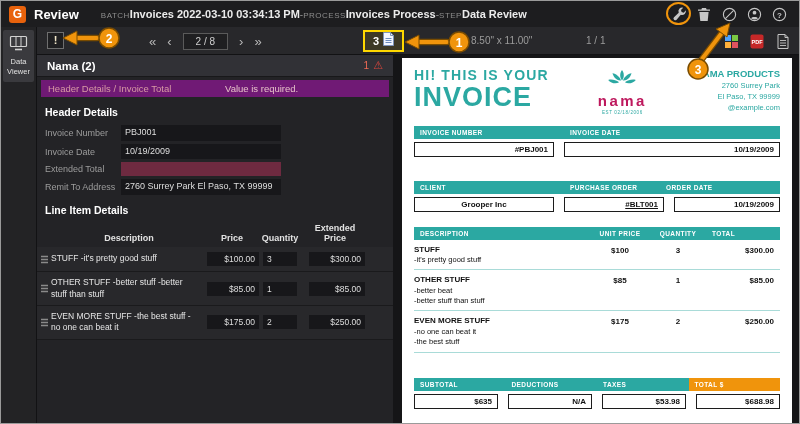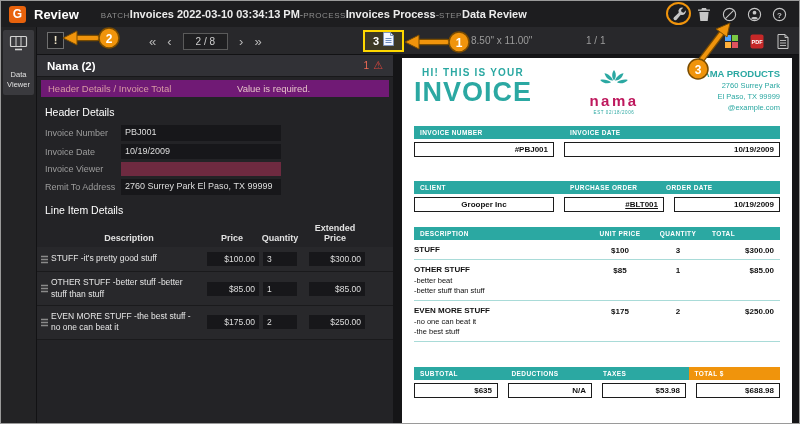--- a/index.html
+++ b/index.html
@@ -40,35 +40,35 @@
   .hb-count { color:#fff; font-size:11px; font-weight:bold; }
   .page-size { position:absolute; left:434px; top:8px; color:#9b9b9b; font-size:10px; }
   .page-pos { position:absolute; left:549px; top:8px; color:#9b9b9b; font-size:10px; cursor:pointer; }
   .tb-right { position:absolute; right:8px; top:0; height:28px; display:flex; align-items:center; gap:10px; }
 
   
   .rail { position:absolute; left:0; top:26px; width:36px; bottom:0; background:#232325;
           border-right:1px solid #121214; z-index:3; }
   .rail-tab { margin:3px 2px; padding:5px 0 5px; background:#3a3a3e; border-radius:2px;
               text-align:center; cursor:pointer; }
-  .rail-label { margin-top:15px; font-size:7.5px; color:#e2e2e2; line-height:1.3; }
+  .rail-label { margin-top:2px; font-size:7.5px; color:#e2e2e2; line-height:1.3; }
 
   
   .data-panel { position:absolute; left:36px; top:54px; width:356px; bottom:0; background:#232326; overflow:hidden; }
   .panel-header { height:22px; background:#313136; display:flex; align-items:center; padding:0 10px;
                   border-bottom:1px solid #18181a; }
   .panel-title { font-size:11.5px; font-weight:bold; color:#fff; }
   .panel-err { margin-left:auto; display:flex; align-items:center; gap:4px; }
   .err-count { font-size:10px; color:#ef6a55; }
   .err-tri { font-size:11px; color:#d9453d; line-height:1; }
   .error-banner { position:relative; margin:3px 4px 0; height:17px; background:#701a75;
                   display:flex; align-items:center; padding:0 7px; }
   .eb-path { font-size:9.5px; color:#d79aa4; }
-  .eb-msg { position:absolute; left:196px; font-size:9.5px; color:#e5c1c8; }
-  .section-title { font-size:10.5px; font-weight:normal; color:#fff; margin:9px 0 7px 8px; }
+  .eb-msg { position:absolute; left:184px; font-size:9.5px; color:#e5c1c8; }
+  .section-title { font-size:10.5px; font-weight:bold; color:#fff; margin:9px 0 7px 8px; }
   .fields { padding-left:8px; }
   .field-row { display:flex; align-items:center; margin-bottom:3px; }
   .field-label { width:76px; flex:none; font-size:9px; color:#9c9c9c; }
   .field-value { width:160px; min-height:14px; background:#17171a; color:#dedede; font-size:9px;
                  padding:2px 4px; line-height:1.3; cursor:text; }
   .field-value.error { background:#6e2a40; }
   .line-table { margin-top:6px; }
   .lt-header { display:flex; align-items:flex-end; font-size:9px; font-weight:bold; color:#e2e2e2;
                text-align:center; margin:0 0 4px 0; }
   .h-desc { width:156px; margin-left:14px; }
@@ -81,21 +81,21 @@
   .row-desc { width:156px; font-size:8.5px; color:#e6e6e6; line-height:1.35; padding-right:8px; }
   .cellbox { background:#17171a; color:#dedede; font-size:8.5px; padding:2px 4px; min-height:13px; cursor:text; }
   .row-price { width:52px; text-align:right; }
   .row-qty { width:34px; margin-left:4px; text-align:left; }
   .row-ext { width:56px; margin-left:12px; text-align:right; }
 
   
   .doc-viewer { position:absolute; left:392px; top:54px; right:0; bottom:0; background:#151517; overflow:hidden; }
   .doc { position:absolute; left:9px; top:3px; width:390px; height:500px; background:#ffffff; color:#111; }
   .inv-head { display:flex; align-items:flex-start; padding:9px 12px 2px; }
-  .inv-greet { font-size:10px; font-weight:bold; color:#2ba8a2; letter-spacing:1.2px;text-align:center; }
+  .inv-greet { font-size:14px; font-weight:bold; color:#2ba8a2; letter-spacing:1.2px;text-align:center; }
   .inv-title { font-size:27px; font-weight:bold; color:#2ba8a2; letter-spacing:1px; line-height:1.05; }
   .inv-logo { flex:1; text-align:center; padding-top:1px; }
   .logo-name { font-size:15px; font-weight:bold; color:#be185d; letter-spacing:2.5px; line-height:1.1; }
   .logo-est { font-size:4.5px; color:#2ba8a2; letter-spacing:.6px; }
   .inv-co { text-align:right; color:#2ba8a2; font-size:7.5px; line-height:1.45; }
   .inv-co-name { font-size:9.5px; font-weight:bold; }
   .inv-bar { display:flex; background:#2ba8a2; margin:0 12px; }
   .bar-cell { padding:3px 6px; font-size:6.5px; font-weight:bold; color:#fff; letter-spacing:.4px; }
   .bc-a { width:150px; } .bc-b { width:96px; } .bc-f { flex:1; }
   .bc-unit { width:60px; text-align:center; } .bc-qty { width:56px; text-align:center; } .bc-total { width:74px; }
@@ -261,21 +261,21 @@
     <div class="fields">
       <div class="field-row">
         <span class="field-label">Invoice Number</span>
         <span class="field-value">PBJ001</span>
       </div>
       <div class="field-row">
         <span class="field-label">Invoice Date</span>
         <span class="field-value">10/19/2009</span>
       </div>
       <div class="field-row">
-        <span class="field-label">Invoice Viewer</span>
+        <span class="field-label">Extended Total</span>
         <span class="field-value error"></span>
       </div>
       <div class="field-row">
         <span class="field-label">Remit To Address</span>
         <span class="field-value">2760 Surrey Park El Paso, TX 99999</span>
       </div>
     </div>
 
     <div class="section-title">Line Item Details</div>
 
@@ -373,20 +373,21 @@
       <div class="inv-bar bar-items">
         <span class="bar-cell bc-f">DESCRIPTION</span>
         <span class="bar-cell bc-unit">UNIT PRICE</span>
         <span class="bar-cell bc-qty">QUANTITY</span>
         <span class="bar-cell bc-total">TOTAL</span>
       </div>
 
       <div class="inv-item">
         <span class="ic-desc">
           <div class="inv-item-name">STUFF</div>
+          <div class="inv-item-desc">-it's pretty good stuff</div>
 
         </span>
         <span class="ic-unit">$100</span>
         <span class="ic-qty">3</span>
         <span class="ic-total">$300.00</span>
       </div>
       <div class="inv-item">
         <span class="ic-desc">
           <div class="inv-item-name">OTHER STUFF</div>
           <div class="inv-item-desc">-better beat</div>

